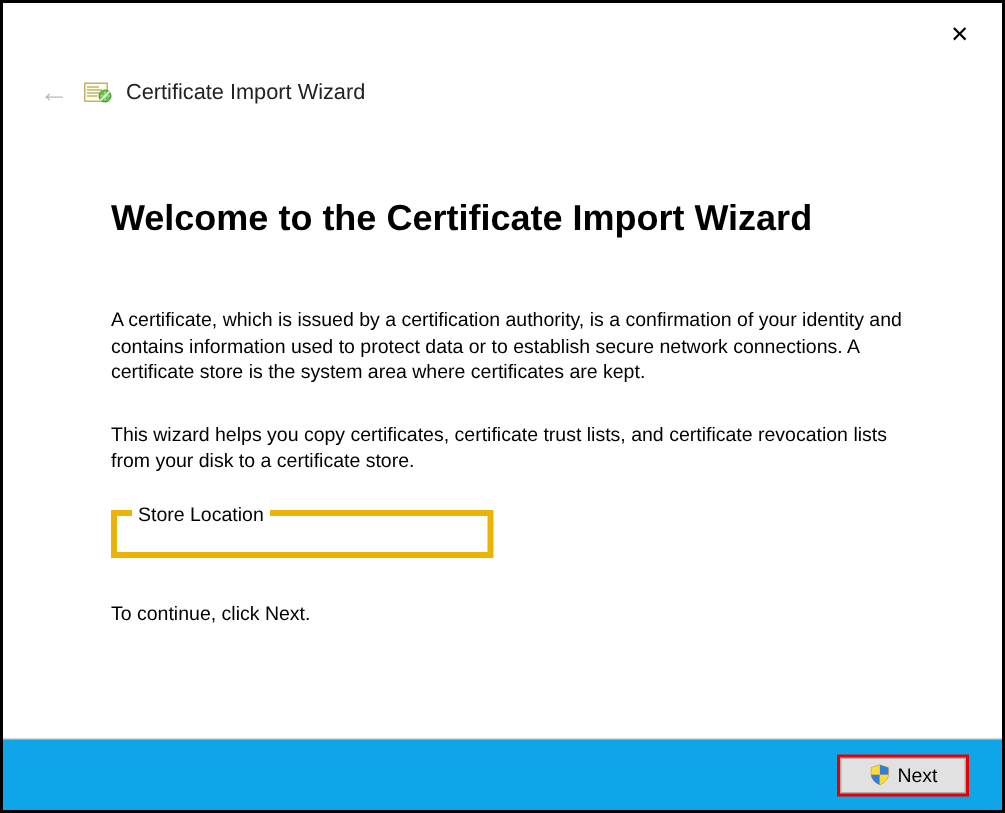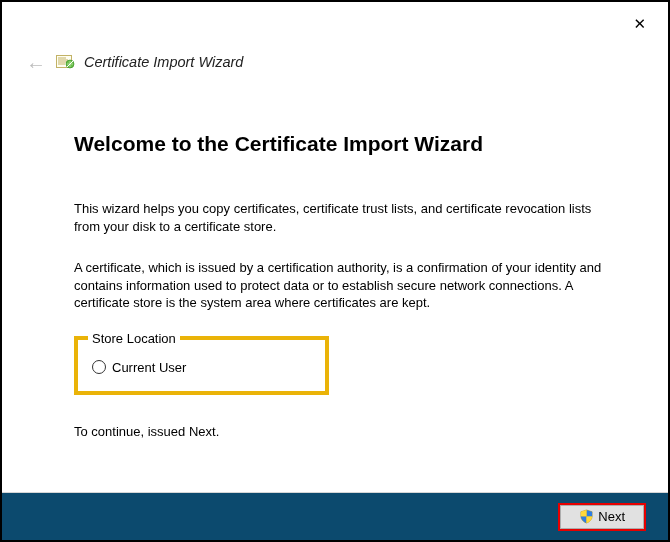--- a/index.html
+++ b/index.html
@@ -45,31 +45,30 @@
     .wiz-icon {
       width: 20px;
       height: 16px;
       display: inline-block;
       position: relative;
     }
     .wiz-icon svg { display: block; }
     .wiz-title {
       font-size: 14.5px;
       color: #222;
-      font-style: italic;
     }
     
     .content {
       position: absolute;
       top: 130px;
       left: 72px;
       right: 66px;
     }
     .page-title {
-      font-size: 21px;
+      font-size: 24px;
       font-weight: bold;
       color: #000;
       margin-bottom: 44px;
     }
     .para { line-height: 1.35; margin-bottom: 24px; }
     
     .groupbox {
       position: relative;
       border: 4px solid #eab308;
       padding: 14px 12px 10px 12px;
@@ -108,21 +107,21 @@
       position: absolute;
       inset: 2.5px;
       background: #000;
       border-radius: 50%;
     }
     
     .footer {
       position: absolute;
       left: 0; right: 0; bottom: 0;
       height: 48px;
-      background: #0c4a6e;
+      background: #0ea5e9;
       border-top: 1px solid #d6d6d6;
       display: flex;
       justify-content: flex-end;
       align-items: center;
       padding-right: 24px;
       gap: 10px;
     }
     .btn {
       background: #e1e1e1;
       border: 1px solid #adadad;
@@ -158,32 +157,28 @@
       <circle cx="14" cy="10" r="4" fill="#6cc04a" stroke="#2e8b1f" stroke-width="0.6"></circle>
       <path d="M11 13 l6 -6" stroke="#ffffff" stroke-width="1"></path>
       <path d="M14 7 v6 M11 10 h6" stroke="#ffffff" stroke-width="0.4"></path>
     </svg>
   </span>
   <span class="wiz-title">Certificate Import Wizard</span>
 </div>
 
 <div class="content">
   <h1 class="page-title">Welcome to the Certificate Import Wizard</h1>
+  <p class="para">A certificate, which is issued by a certification authority, is a confirmation of your identity and contains information used to protect data or to establish secure network connections. A certificate store is the system area where certificates are kept.</p>
   <p class="para">This wizard helps you copy certificates, certificate trust lists, and certificate revocation lists from your disk to a certificate store.</p>
-  <p class="para">A certificate, which is issued by a certification authority, is a confirmation of your identity and contains information used to protect data or to establish secure network connections. A certificate store is the system area where certificates are kept.</p>
 
   <div class="groupbox">
     <span class="groupbox-legend">Store Location</span>
-    <div class="radio-row">
-      <span class="radio-dot"></span>
-      <span>Current User</span>
-    </div>
   </div>
 
-  <p class="para">To continue, issued Next.</p>
+  <p class="para">To continue, click Next.</p>
 </div>
 
 <div class="footer">
   <button class="btn btn-highlight">
     <span class="shield-icon">
       <svg width="15" height="15" viewBox="0 0 16 16">
         <path d="M8 1 L14 3 V8 C14 11 11 14 8 15 C5 14 2 11 2 8 V3 Z" fill="#ffc400" stroke="#9a7d00" stroke-width="0.5"></path>
         <path d="M8 1 L14 3 V8 H8 Z" fill="#2f7de1"></path>
         <path d="M2 3 L8 1 V8 H2 Z" fill="#ffd83b"></path>
         <path d="M2 8 H8 V15 C5 14 2 11 2 8 Z" fill="#2f7de1"></path>

